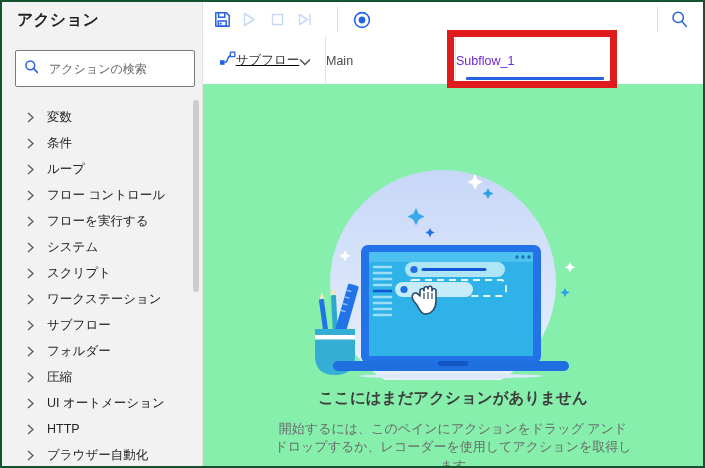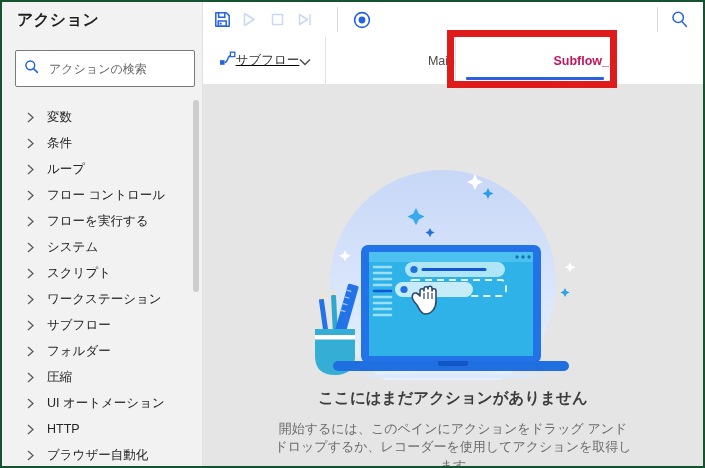--- a/index.html
+++ b/index.html
@@ -28,32 +28,32 @@
   
   .toolbar{position:absolute;left:0;right:0;top:0;height:35px;border-bottom:1px solid #e3e3e3;background:#fff;}
   .tbtn{position:absolute;top:5px;width:25px;height:25px;display:flex;align-items:center;justify-content:center;border-radius:2px;cursor:pointer;}
   .tbtn.disabled{cursor:default;}
   .tb-divider{position:absolute;top:5px;width:1px;height:25px;background:#dcdcdc;}
   
   .tabbar{position:absolute;left:0;right:0;top:35px;height:47px;background:#fff;border-bottom:1px solid #e3e3e3;}
   .subflow-btn{position:absolute;left:4px;top:0;height:100%;width:116px;display:flex;align-items:center;justify-content:center;cursor:pointer;text-decoration:underline;}
   .subflow-btn .lbl{font-size:12.5px;color:#333;}
   .tab-sep{position:absolute;top:0;bottom:0;width:1px;background:#e3e3e3;}
-  .tab{position:absolute;top:0;height:100%;display:flex;align-items:center;justify-content:flex-end;cursor:pointer;}
+  .tab{position:absolute;top:0;height:100%;display:flex;align-items:center;justify-content:flex-start;cursor:pointer;}
   .tab .lbl{font-size:12.5px;color:#4a4a4a;}
-  .tab.active .lbl{color:#be185d;font-weight:700;}
+  .tab.active .lbl{color:#6d28d9;font-weight:400;}
   .tab .underline{display:none;}
   .tab.active .underline{display:block;position:absolute;left:10px;right:12px;bottom:4px;height:3px;background:#2563e3;border-radius:1px;}
   
   .annotation-box{
     position:absolute;left:445px;top:28px;width:170px;height:58px;box-sizing:border-box;
     border:7px solid #e01b1b;z-index:50;pointer-events:none;
   }
   
-  .canvas{position:absolute;left:0;right:0;top:82px;bottom:0;background:#e5e5e5;overflow:hidden;}
+  .canvas{position:absolute;left:0;right:0;top:82px;bottom:0;background:#86efac;overflow:hidden;font-family:Liberation Serif, serif;}
   .empty{display:flex;flex-direction:column;align-items:center;text-align:center;}
   .empty .illo{margin-top:66px;}
   .empty h2{margin:8px 0 0 0;font-size:15.5px;font-weight:700;color:#3d3d3d;}
   .empty p{margin:11px 0 0 0;font-size:13px;line-height:1.42;color:#6b6b6b;max-width:362px;}
 </style>
 </head>
 <body>
 
 <div class="screen">
 

